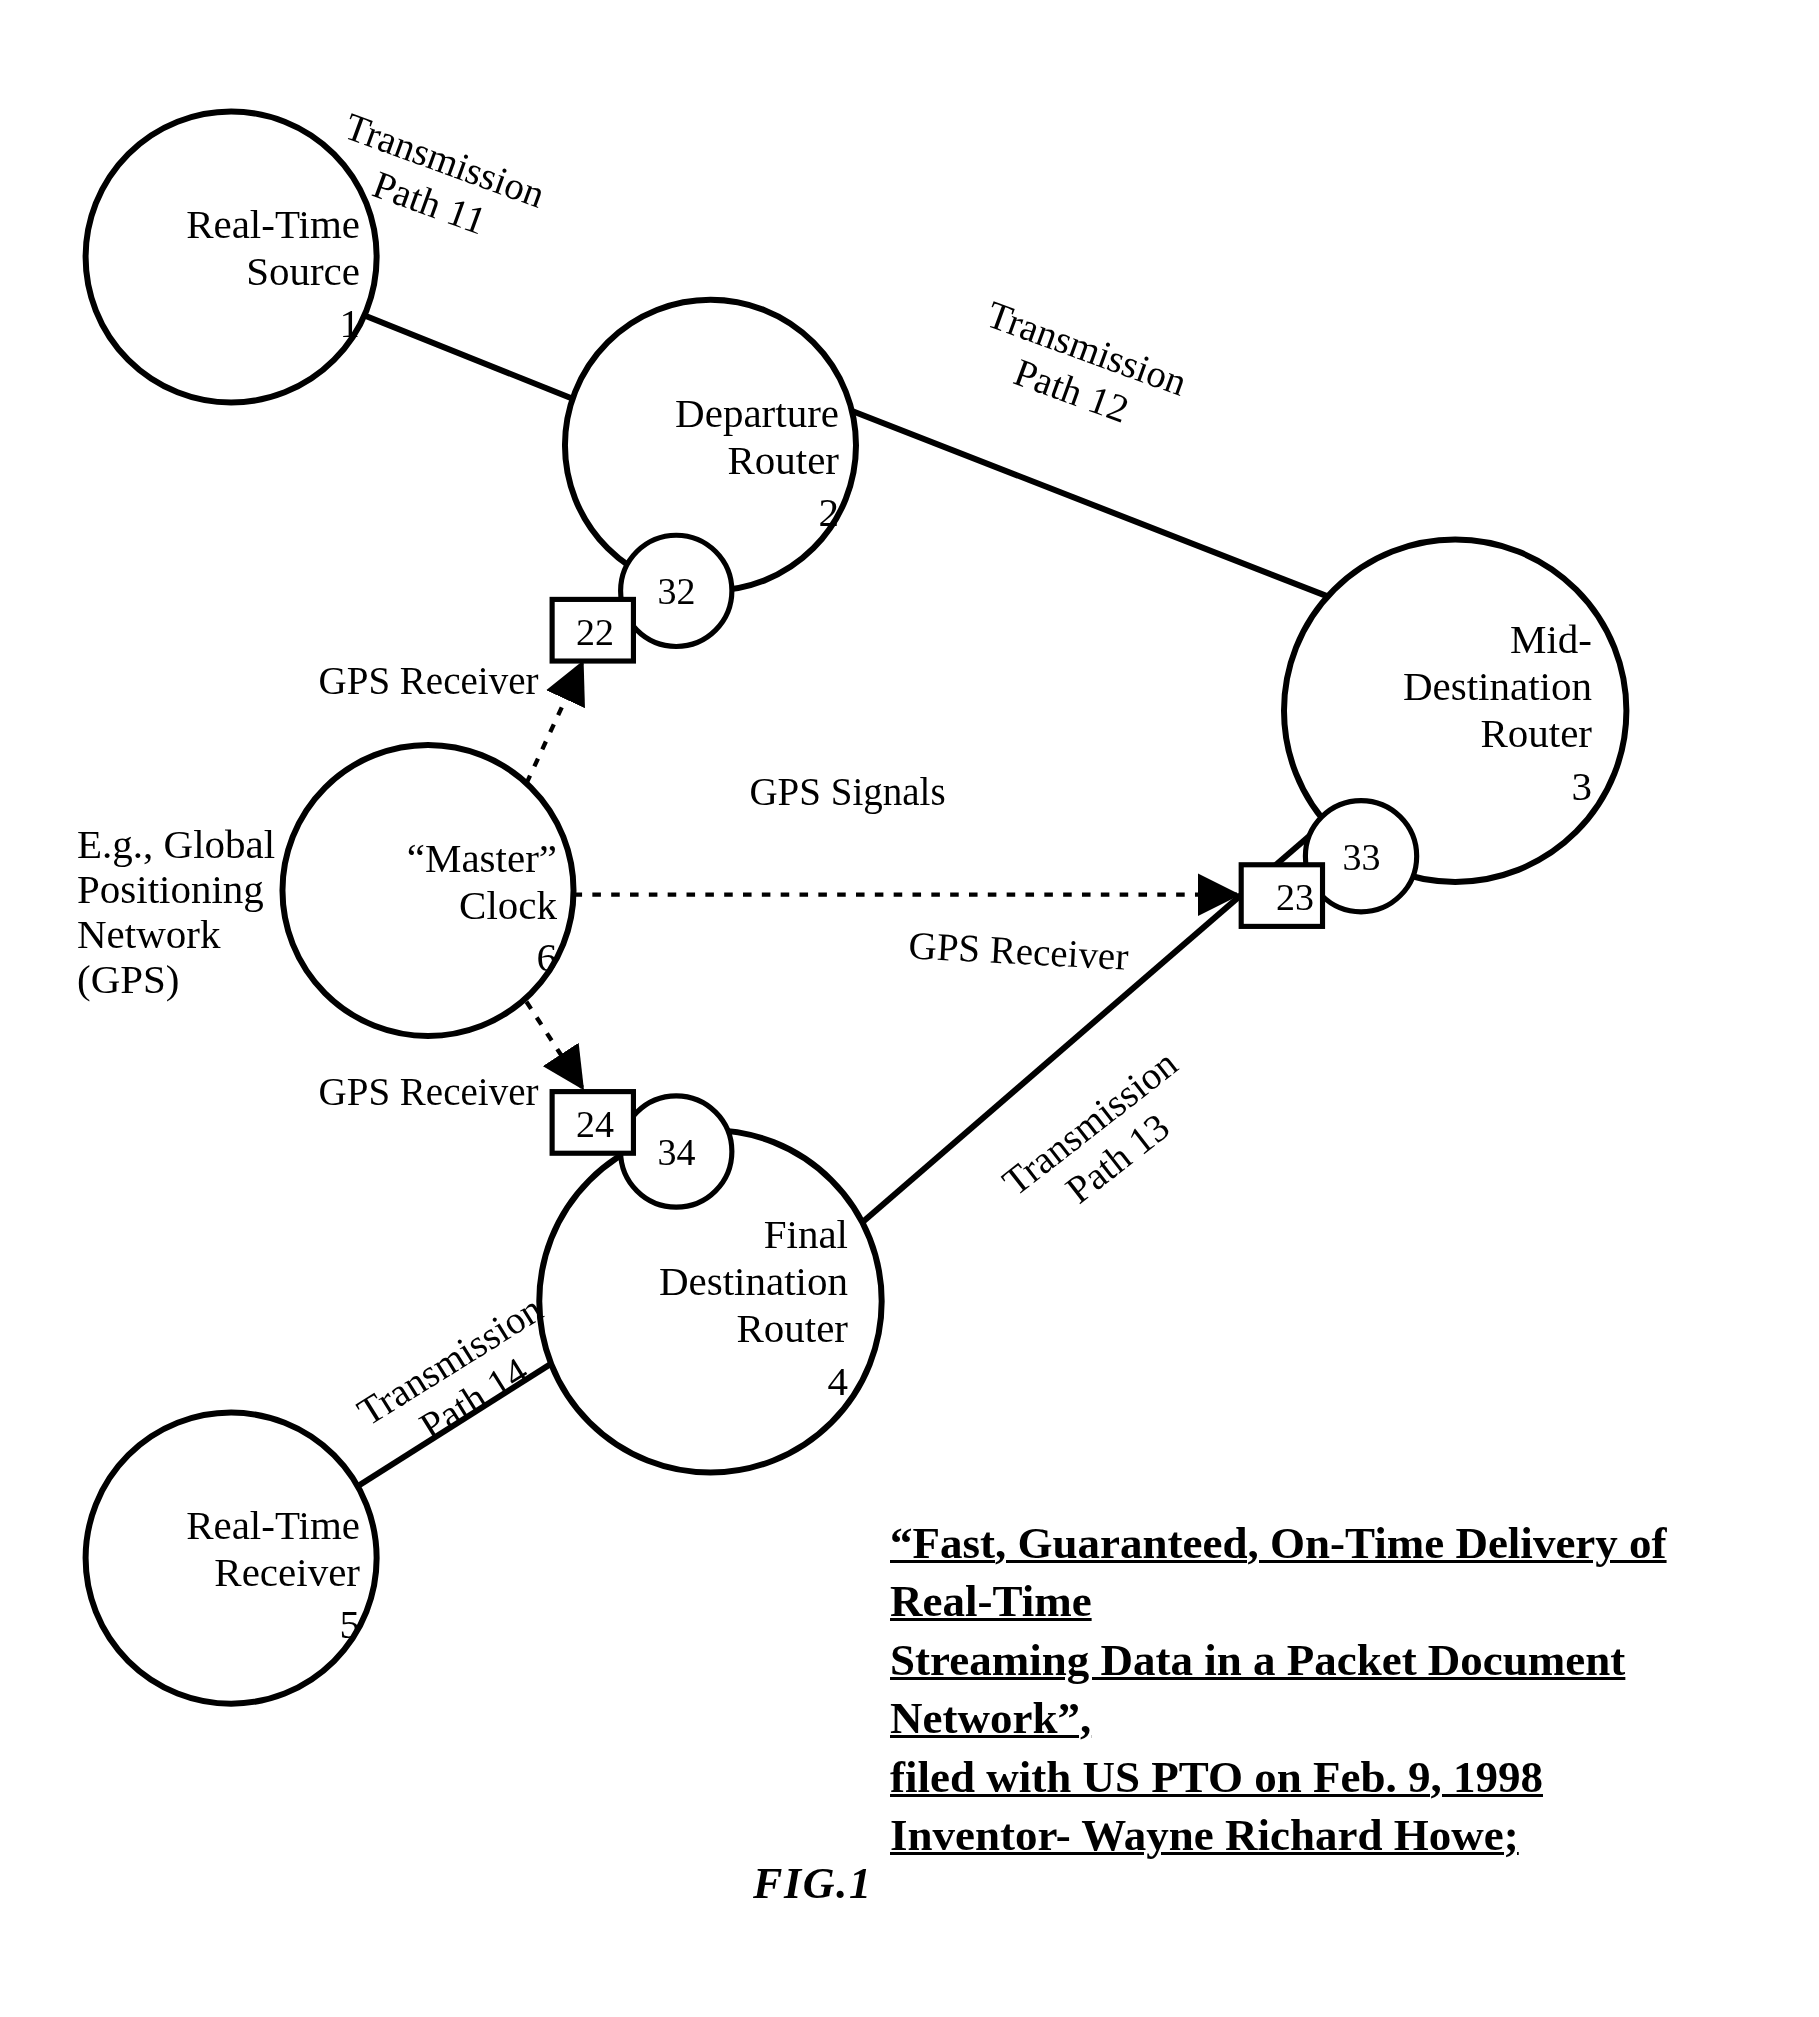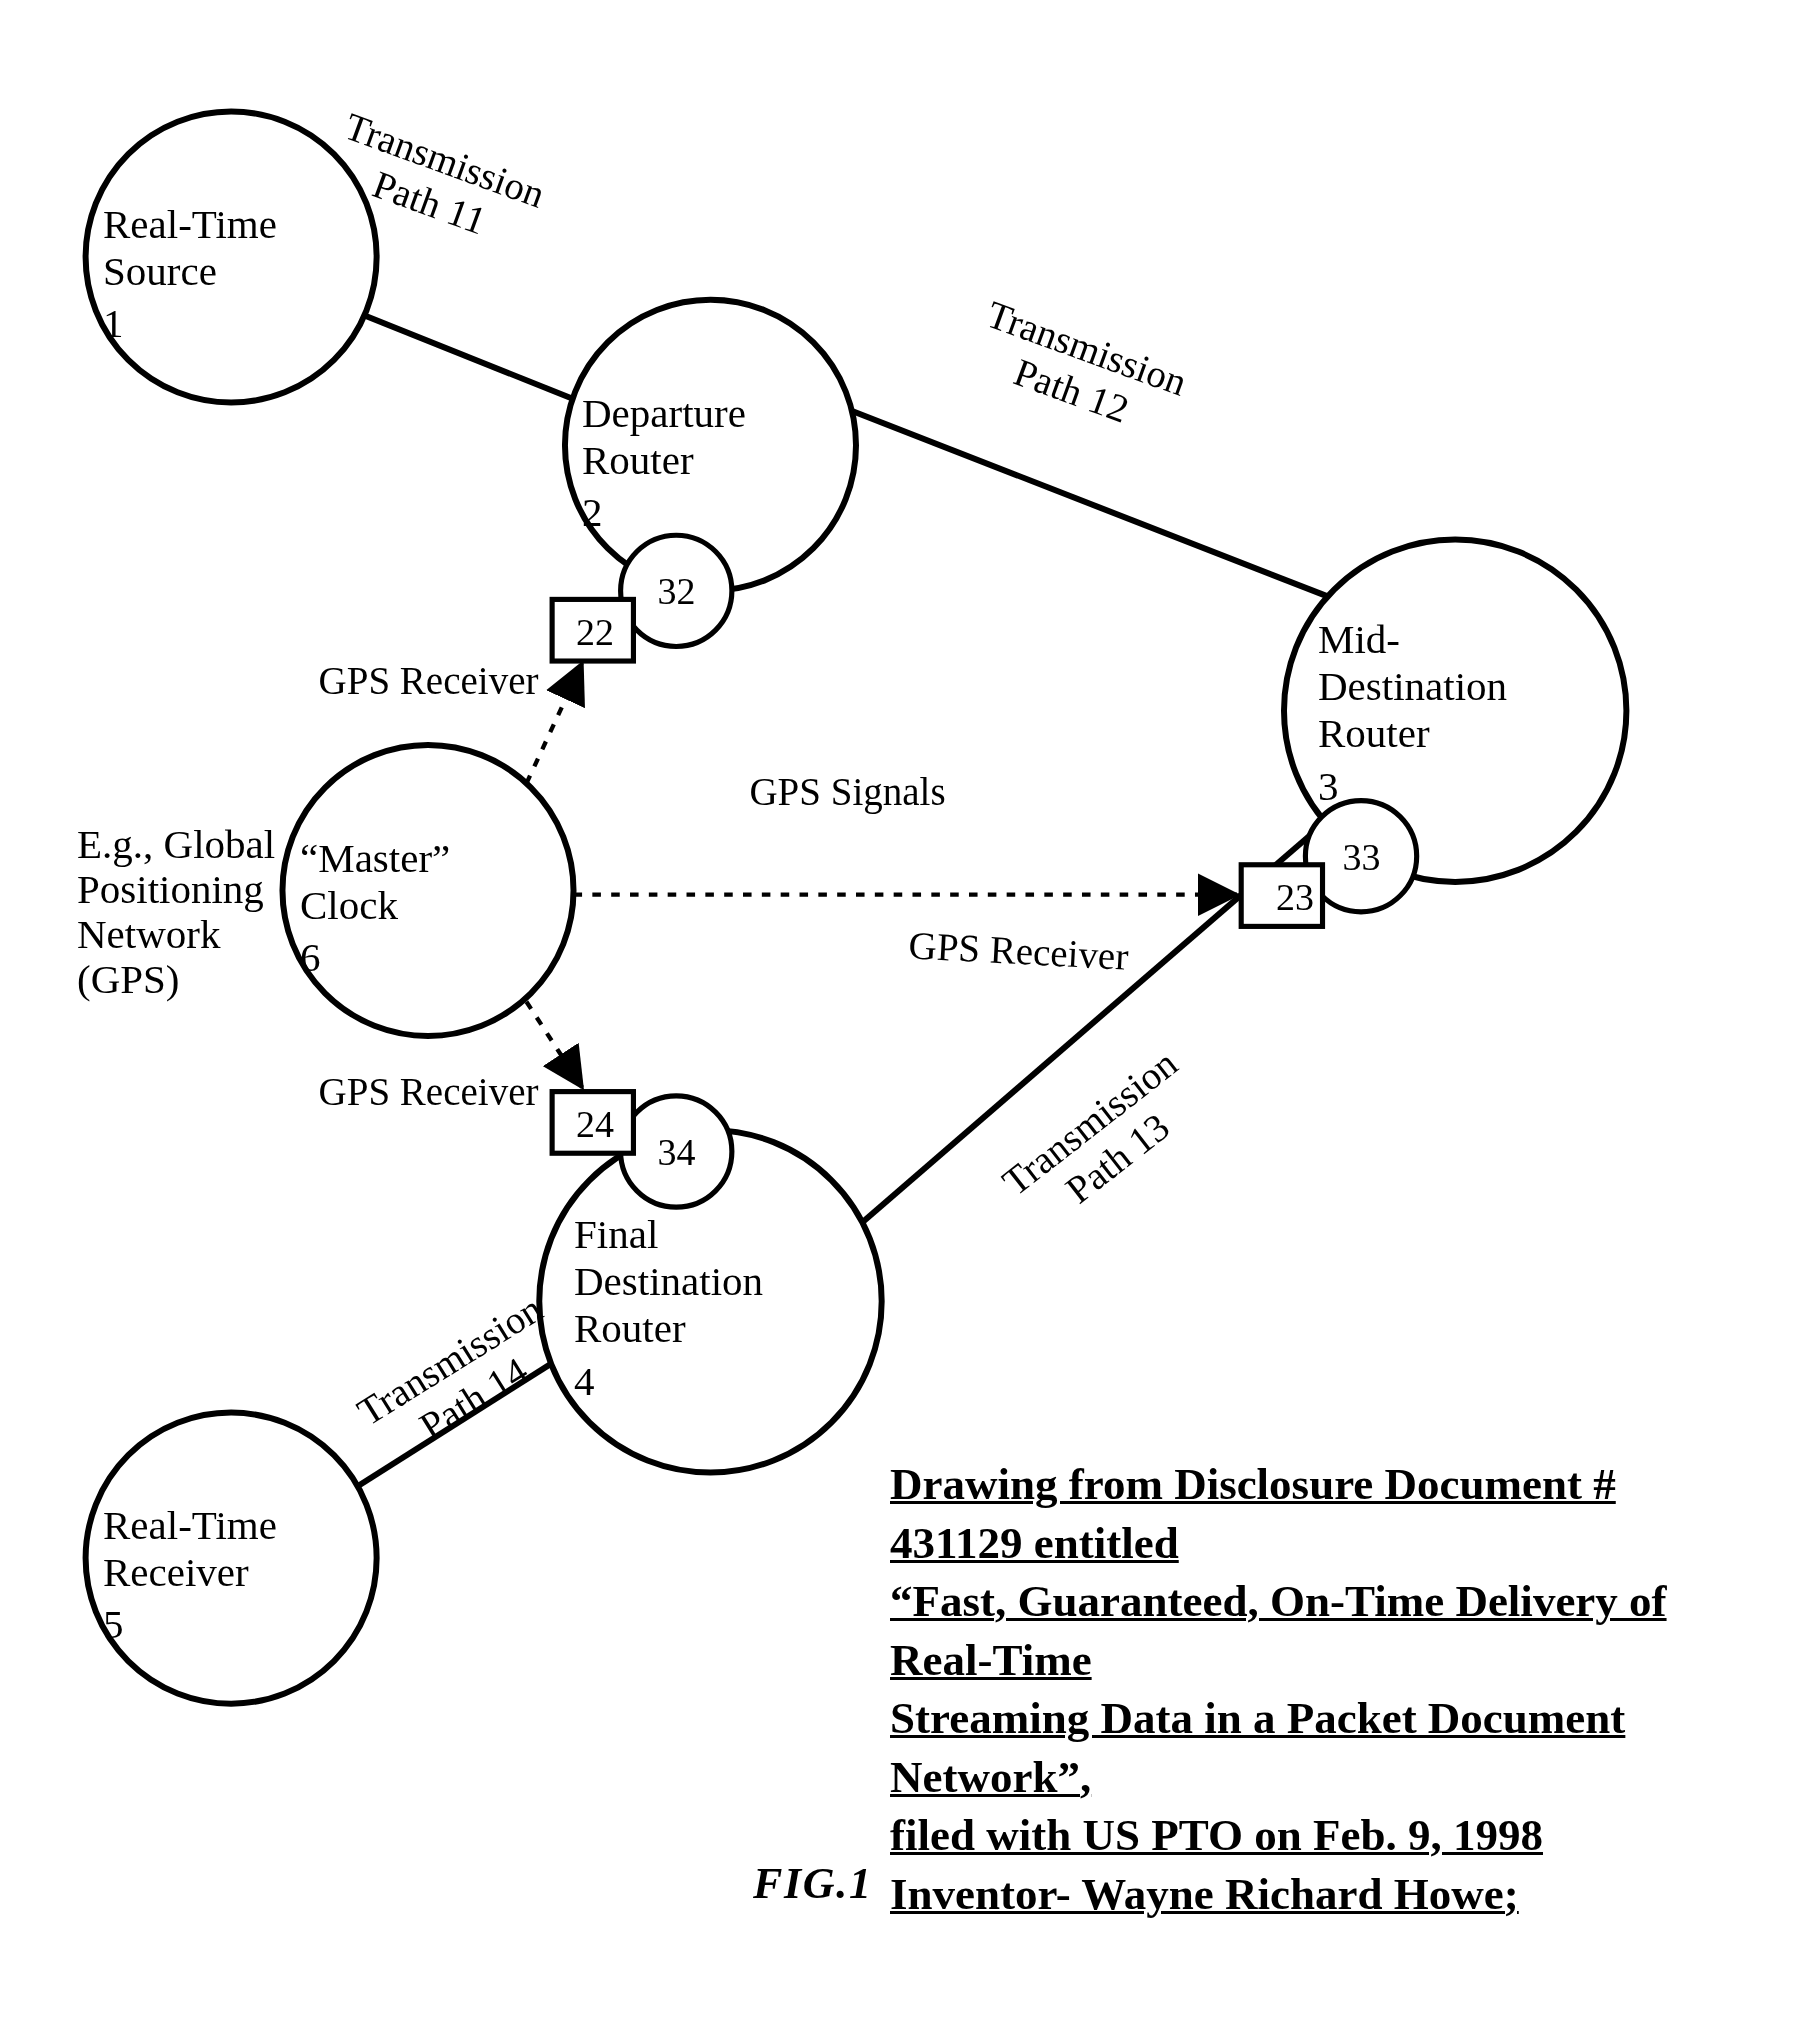--- a/index.html
+++ b/index.html
@@ -15,21 +15,21 @@
     width: 1819px;
     height: 2018px;
   }
   svg {
     position: absolute;
     top: 0;
     left: 0;
   }
   .node-label {
     position: absolute;
-    text-align: left;
+    text-align: right;
     font-size: 41px;
     line-height: 1.15;
     pointer-events: none;
   }
   .node-label .ref {
     display: block;
     margin-top: 5.1px;
   }
   .edge-label {
     position: absolute;
@@ -176,21 +176,21 @@
     <span>Transmission</span><br><span>Path  14</span>
   </div>
 
   <div class="gps-note" style="left:77px; top:822px; width:223px;">
     <span>E.g., Global</span><br>
     <span>Positioning</span><br>
     <span>Network (GPS)</span>
   </div>
 
   <div class="caption" style="left:890px; top:1455px;">
-    <span class="u">Drawing from Disclosure Document # 431129 entitled</span><br>
+    <br>
     <span class="u">“Fast, Guaranteed, On-Time Delivery of Real-Time</span><br>
     <span class="u">Streaming Data in a Packet Document Network”,</span><br>
     <span class="u">filed with US PTO on Feb. 9, 1998</span><br>
     <span class="u">Inventor- Wayne Richard Howe;</span><br>
   </div>
 
   <div class="figlabel" style="left:753px; top:1858px;">FIG.1</div>
 
 </div>
 

